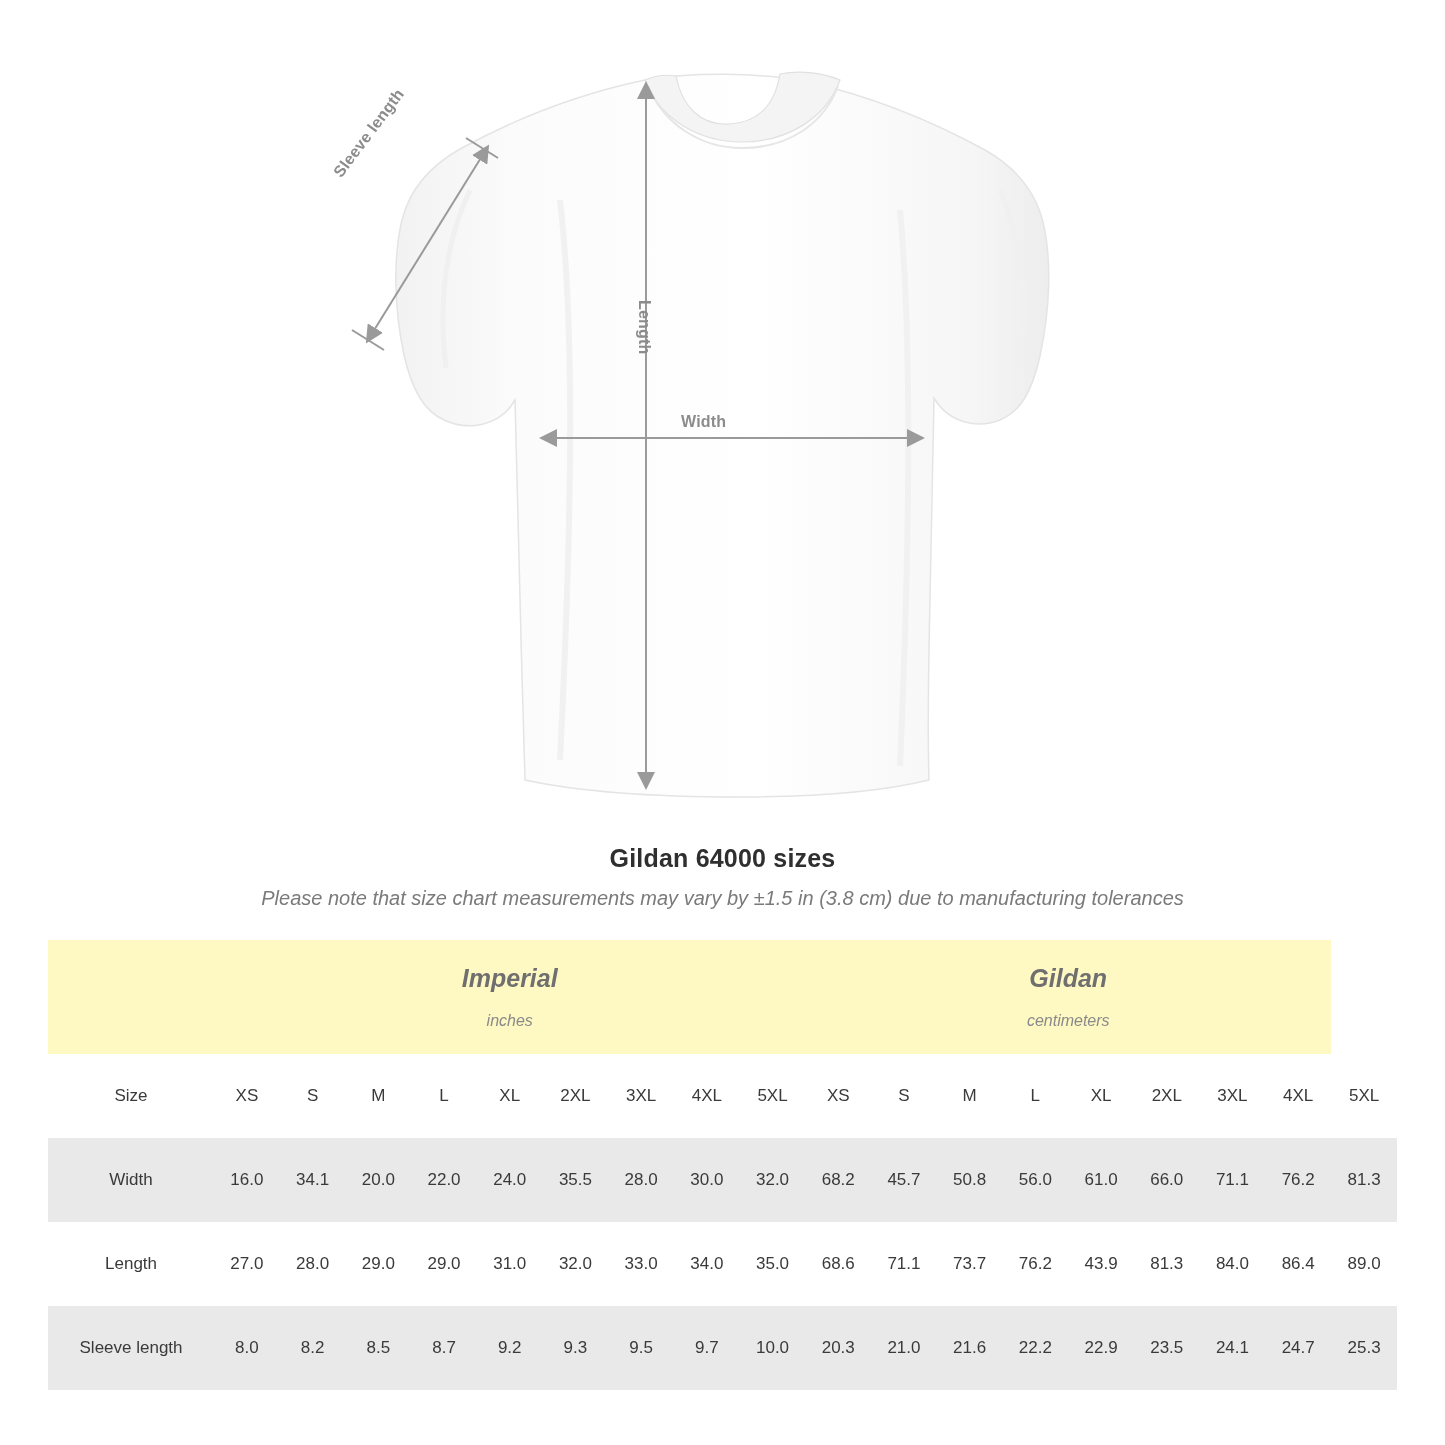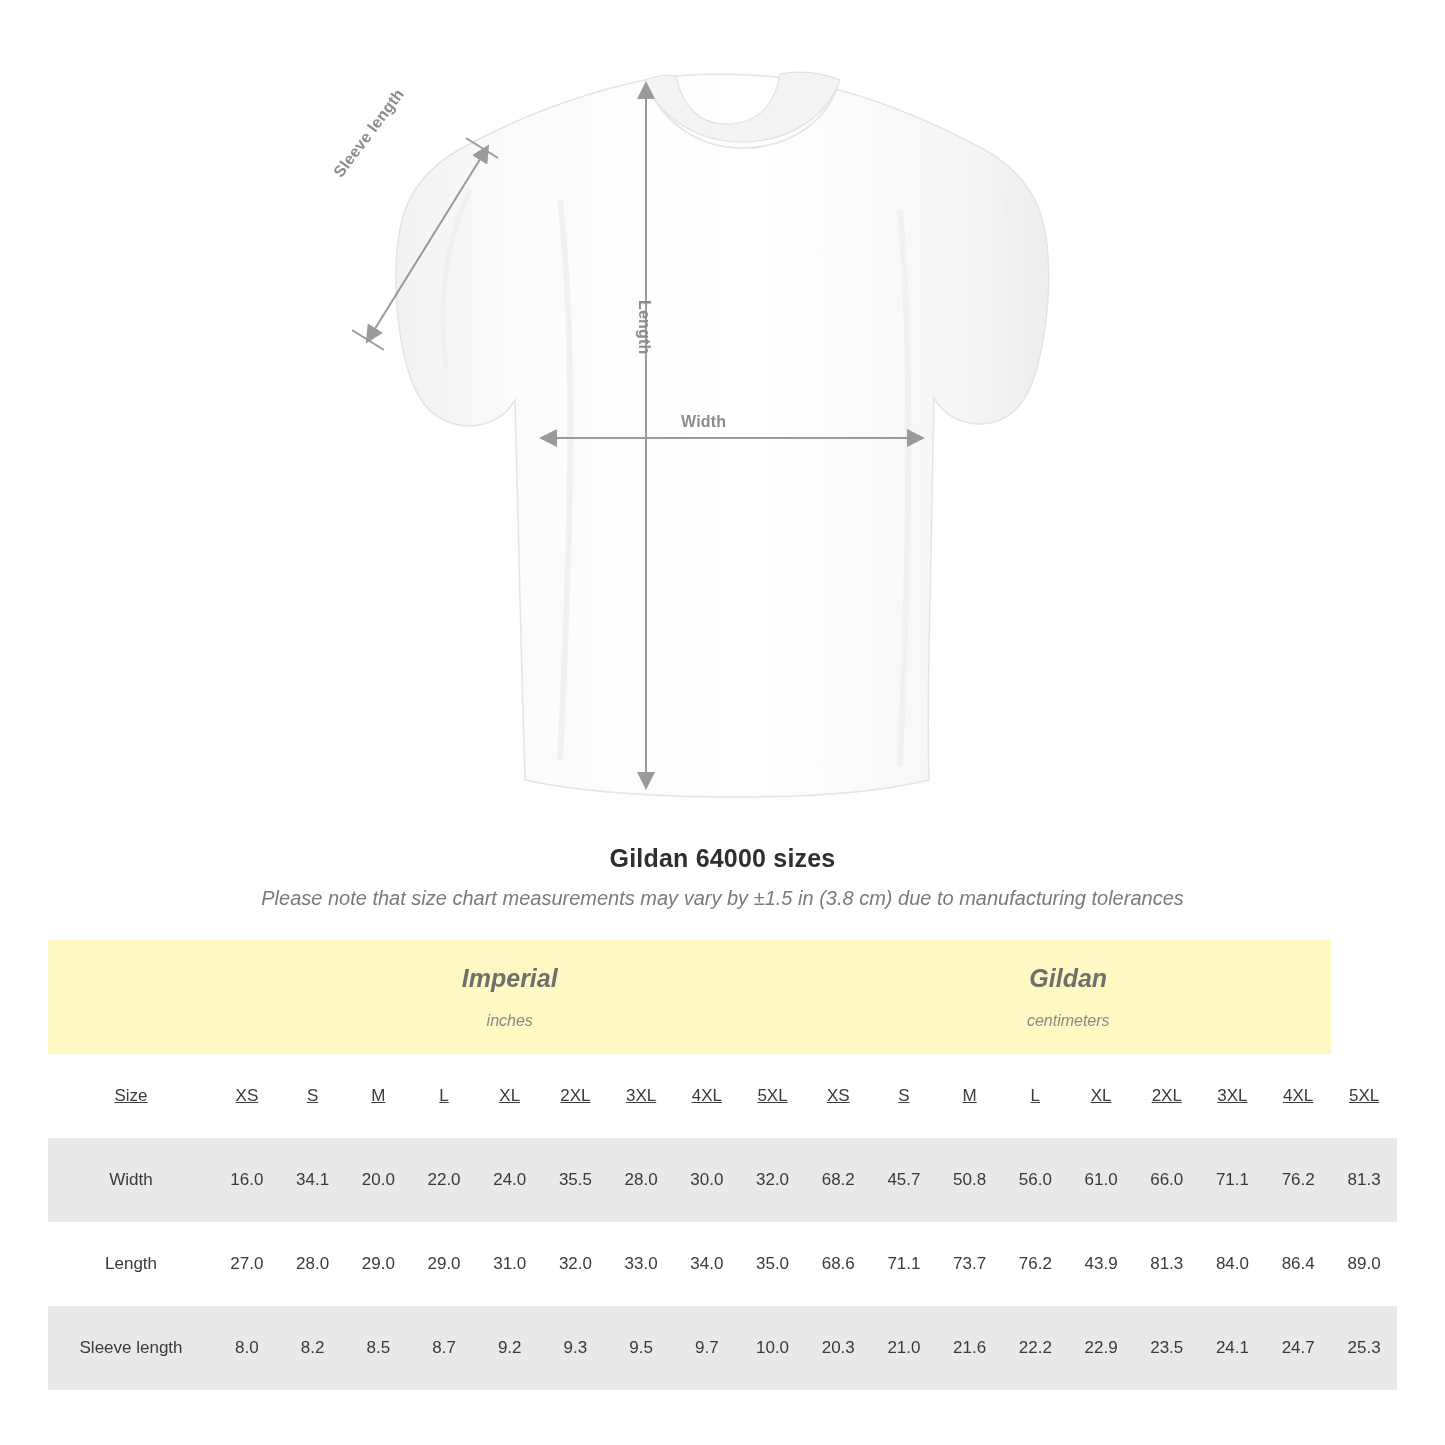--- a/index.html
+++ b/index.html
@@ -104,21 +104,20 @@
     margin-top: 19px;
   }
   .row-head {
     background: #ffffff;
   }
   .row-head td {
     height: 82px;
     font-weight: bold;
     font-size: 18px;
     color: #3a3a3a;
-    text-decoration: underline;
   }
   .row-alt td {
     background: #e9e9e9;
     height: 82px;
   }
   .row-plain td {
     background: #ffffff;
     height: 82px;
   }
   .rowlabel {

